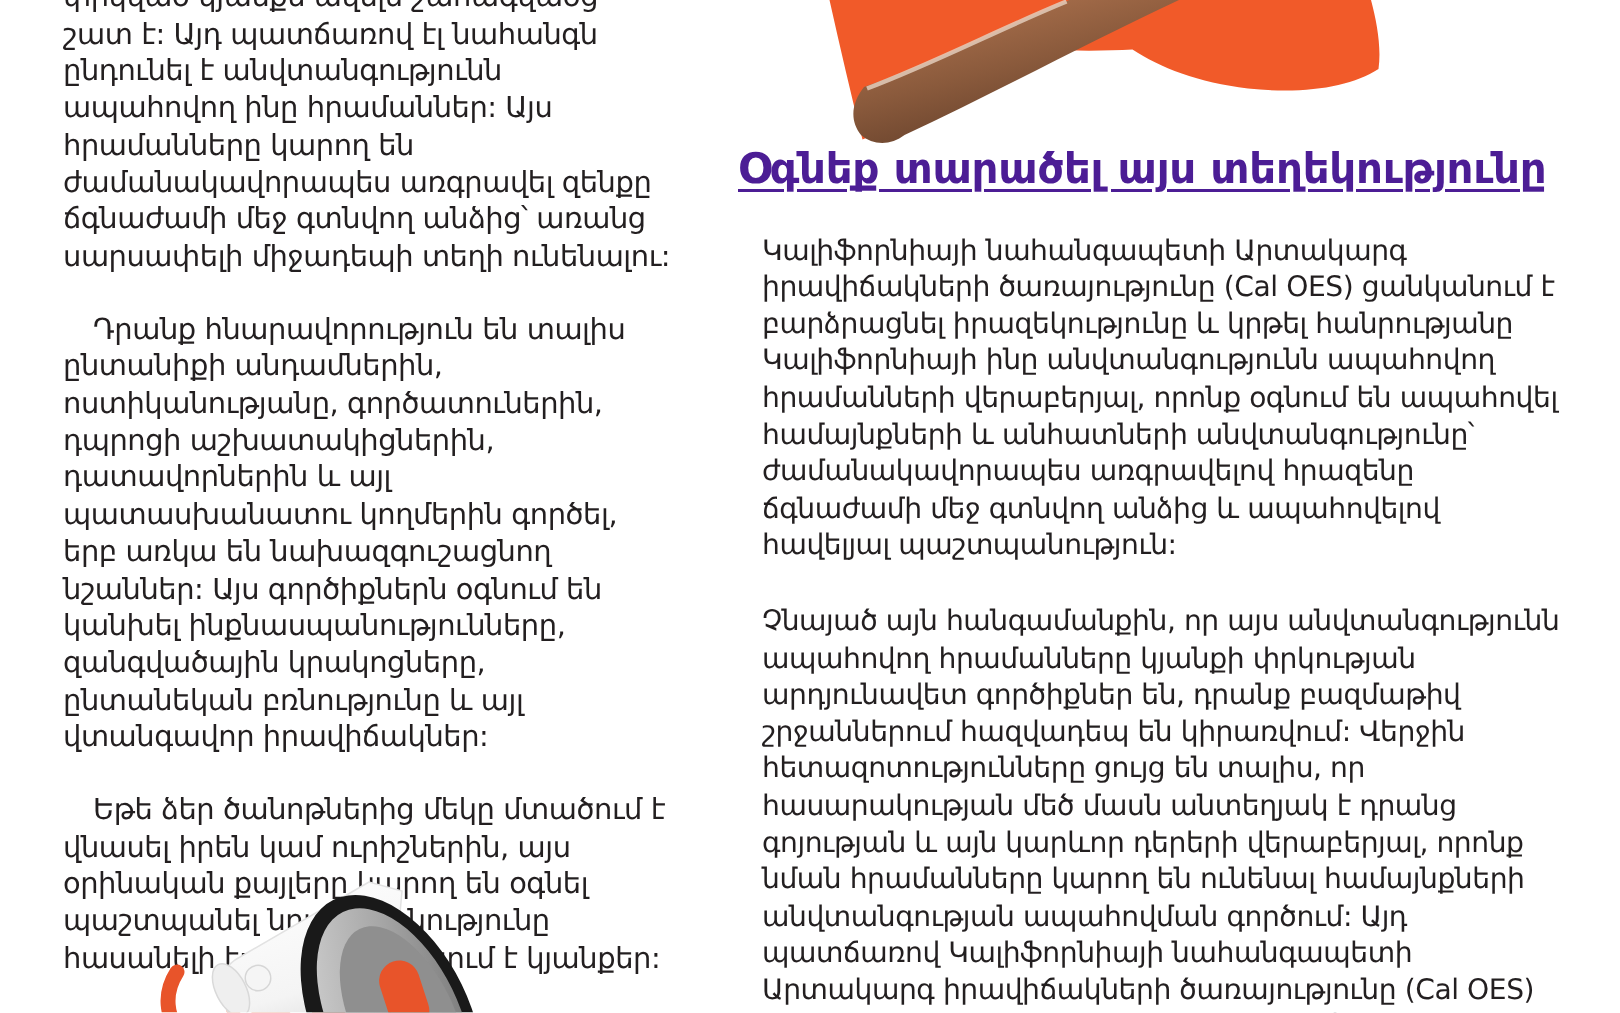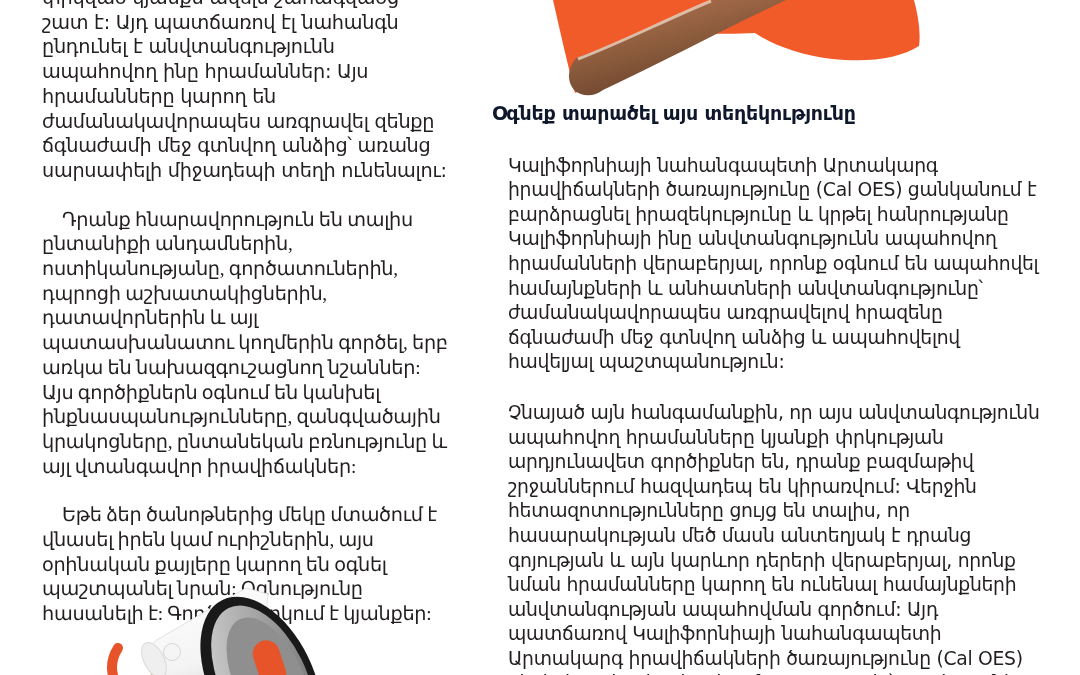--- a/index.html
+++ b/index.html
@@ -9,30 +9,30 @@
     font-family:"DejaVu Sans","Liberation Sans",sans-serif;
     color:#231f20;
   }
   
   .col-left{
     position:absolute;left:42px;top:-14px;width:406px;
     font-size:19.3px;line-height:24.7px;letter-spacing:-0.3px;
     text-align:left;
   }
   .col-left p{margin:0 0 24px 0;}
-  .col-left p.indent{text-indent:20px;font-family:Liberation Serif, serif;}
+  .col-left p.indent{text-indent:20px;}
   
   .col-right{
     position:absolute;left:492px;top:0;width:556px;
     font-size:18.8px;line-height:24.6px;letter-spacing:-0.3px;
   }
   .heading-link{
     display:inline-block;margin-top:101px;margin-bottom:2px;
-    font-size:19px;font-weight:bold;color:#0f172a;
-    text-decoration-thickness:2px;text-underline-offset:4px;
+    font-size:28px;font-weight:bold;color:#4c1d95;
+    text-decoration:underline;text-decoration-thickness:2px;text-underline-offset:4px;
     cursor:pointer;letter-spacing:-0.2px;
   }
   .col-right p{margin:26px 0 0 16px;}
   
   .flag-svg{position:absolute;left:548px;top:0;width:378px;height:100px;}
   .megaphone-svg{position:absolute;left:96px;top:584px;width:250px;height:120px;}
 </style>
 </head>
 <body>
 

